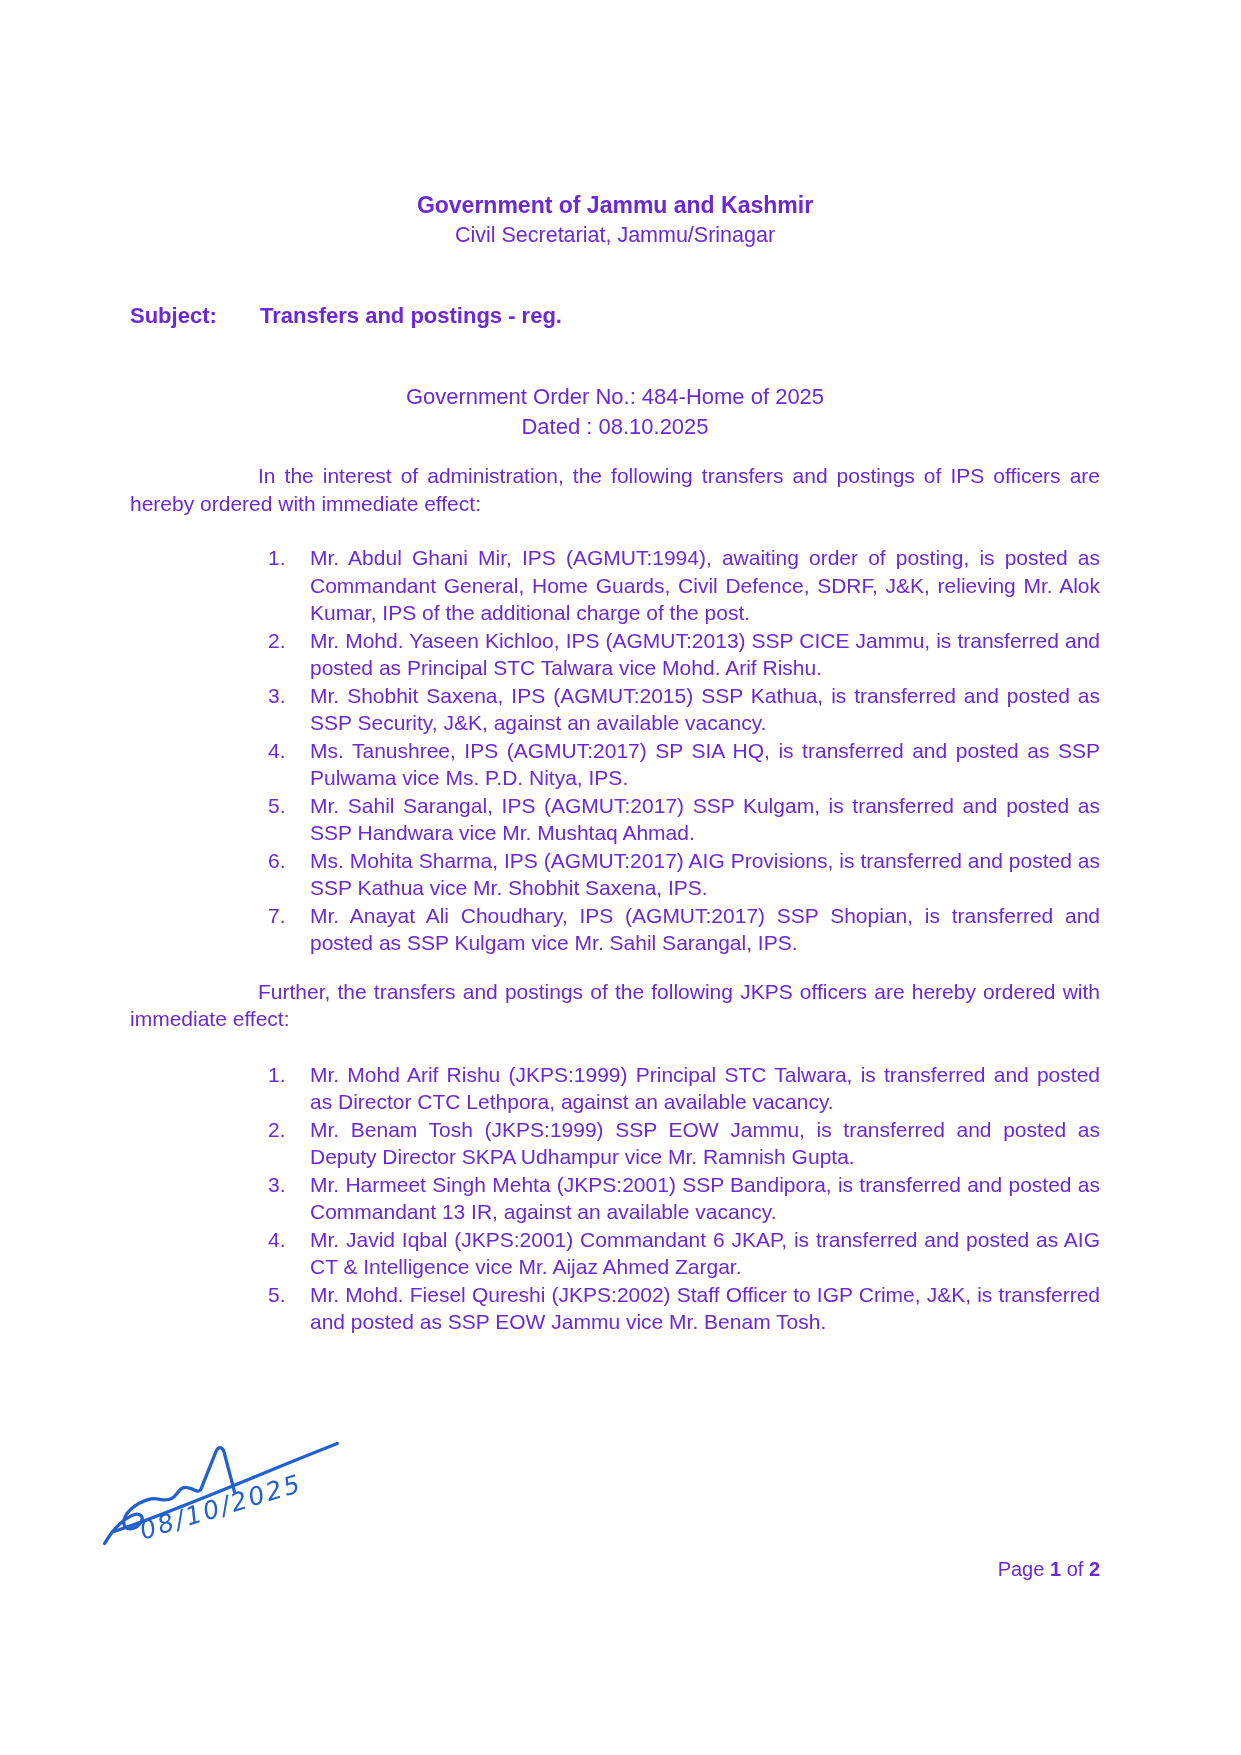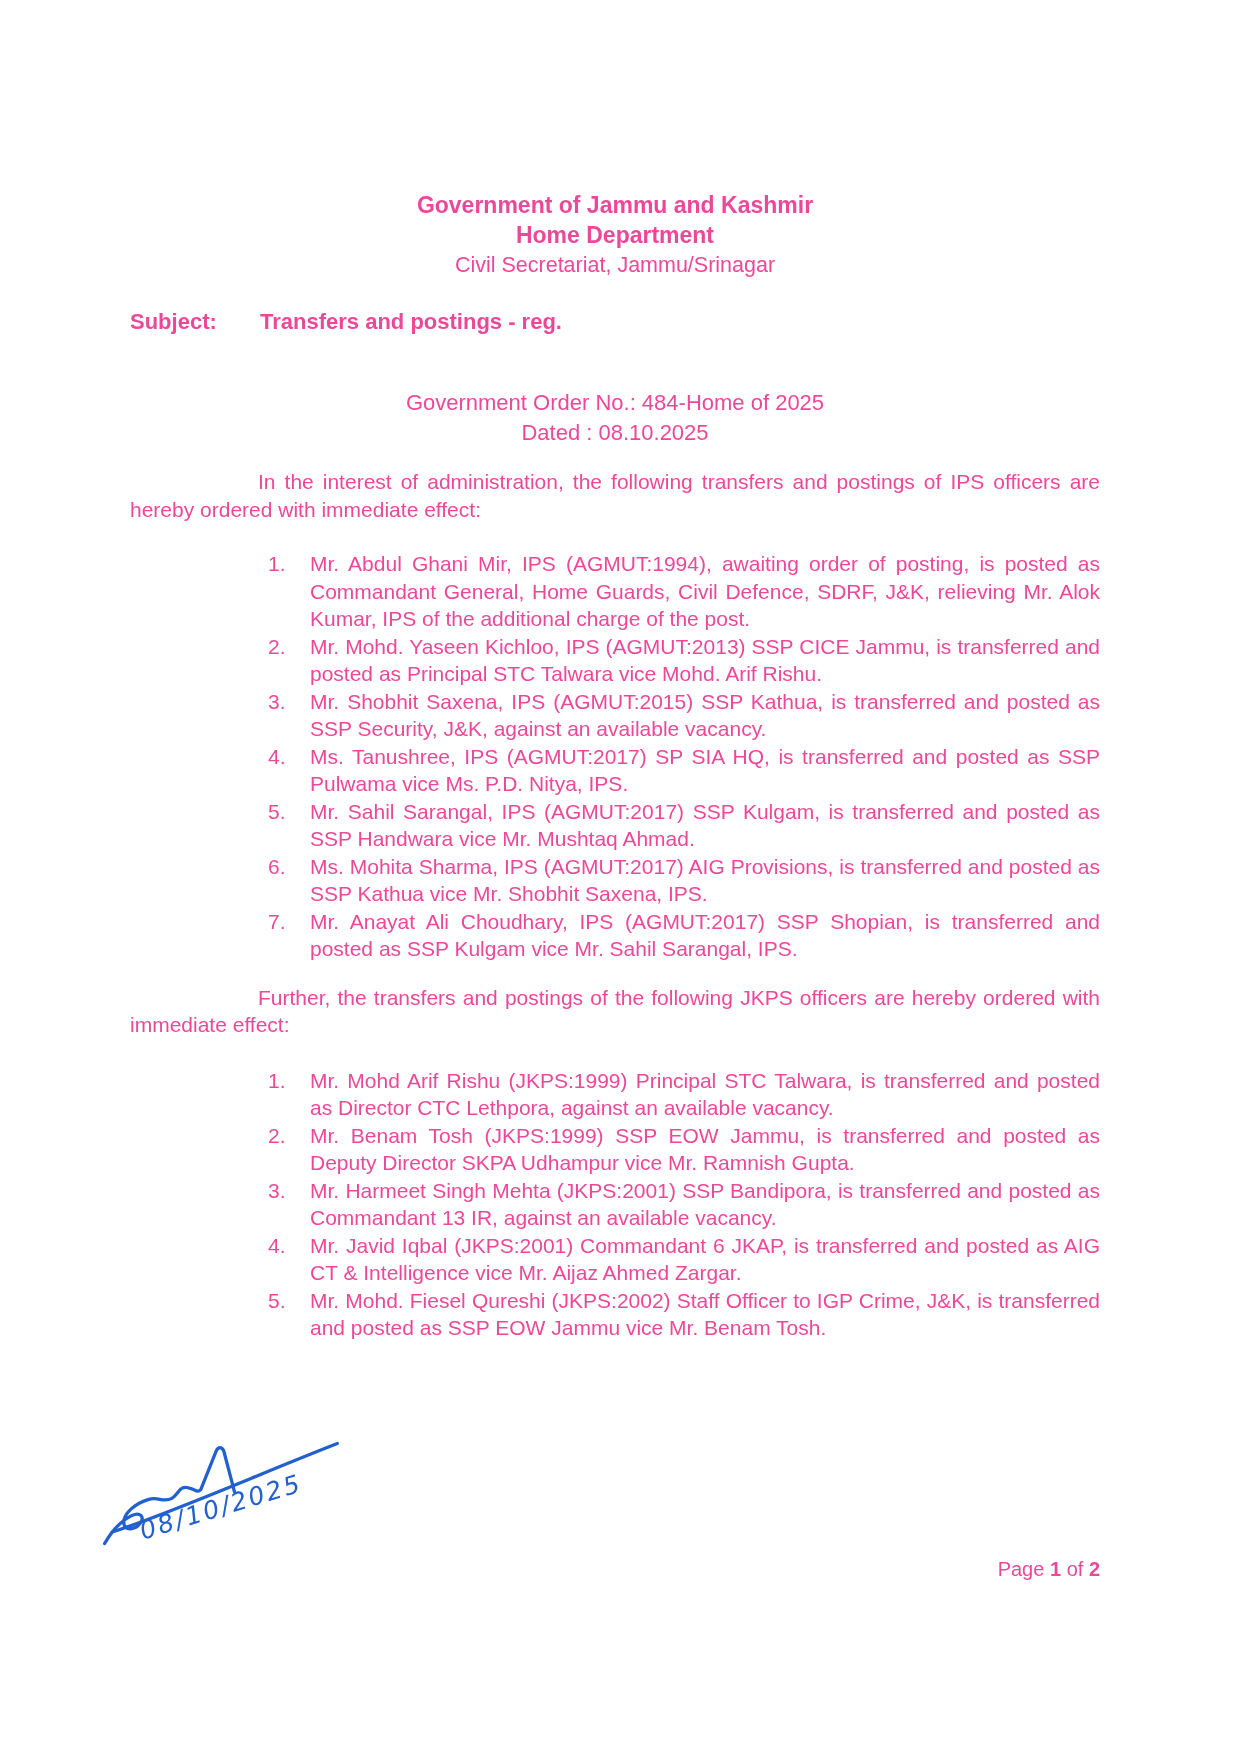--- a/index.html
+++ b/index.html
@@ -1,29 +1,29 @@
 <!DOCTYPE html>
 <html><head>
 <meta charset="utf-8">
 <style>
   html, body { margin:0; padding:0; background:#ffffff; }
   .page {
     position:relative;
     width:1241px; height:1755px;
     background:#ffffff;
-    color:#ec4899;
+    color:#6d28d9;
     font-family:"Liberation Sans", sans-serif;
     overflow:hidden;
   }
   .content { padding:190px 141px 0 130px; }
 
   .doc-header { text-align:center; font-weight:bold; font-size:23px; line-height:30px; }
   .doc-header .secretariat { font-weight:normal; font-size:21.5px; }
 
-  .subject-row { display:flex; margin-top:28px; font-weight:bold; font-size:22px; line-height:28px; }
+  .subject-row { display:flex; margin-top:52px; font-weight:bold; font-size:22px; line-height:28px; }
   .subject-label { flex:0 0 130px; }
   .subject-value { flex:1; }
 
   .order-block { text-align:center; font-weight:normal; font-size:22px; line-height:30px; margin-top:52px; }
 
   .para { font-size:21px; line-height:27.5px; text-align:justify; text-indent:128px; }
   .para-ips  { margin-top:20px; }
   .para-jkps { }
 
   .olist { list-style:none; margin:0; padding:0 0 0 130px; font-size:21px; line-height:27.5px; }
@@ -42,21 +42,20 @@
   .footer .b { font-weight:bold; }
 </style>
 </head>
 <body>
 
 <div class="page">
   <div class="content">
 
     <div class="doc-header">
       <div>Government of Jammu and Kashmir</div>
-      <div>Home Department</div>
       <div class="secretariat">Civil Secretariat, Jammu/Srinagar</div>
     </div>
 
     <div class="subject-row">
       <div class="subject-label">Subject:</div>
       <div class="subject-value">Transfers and postings - reg.</div>
     </div>
 
     <div class="order-block">
       <div>Government Order No.: 484-Home of 2025</div>

